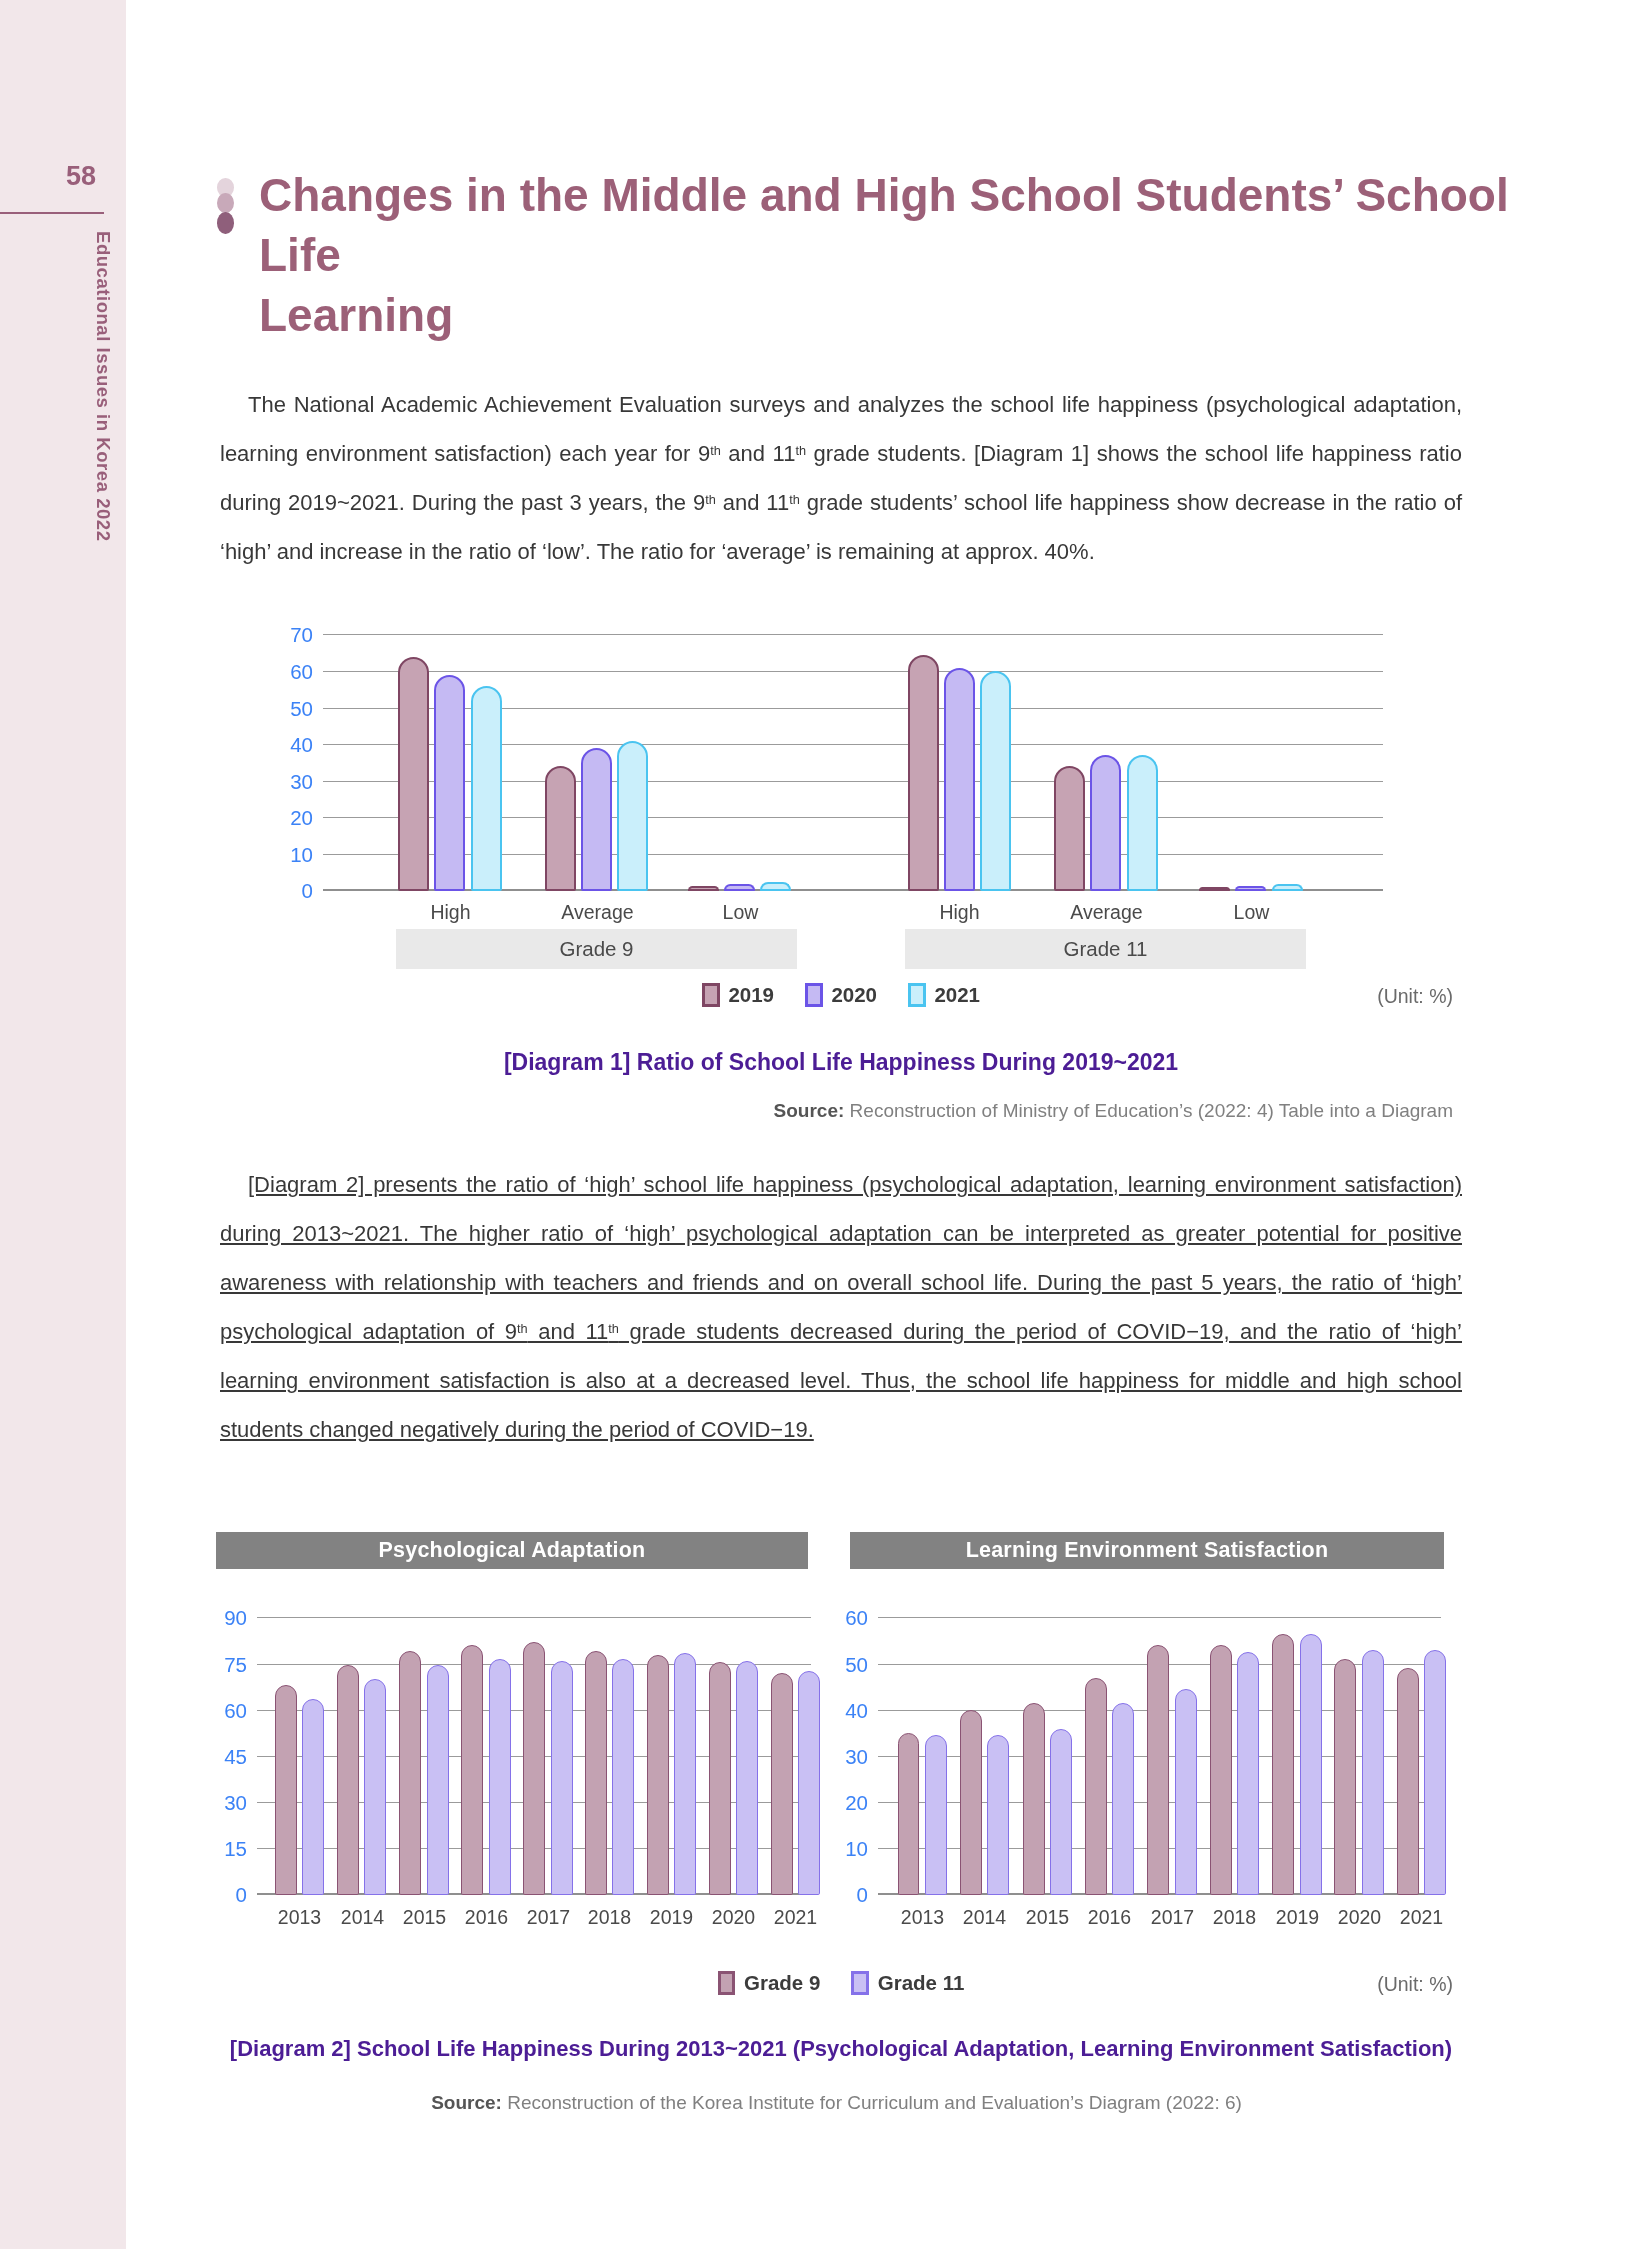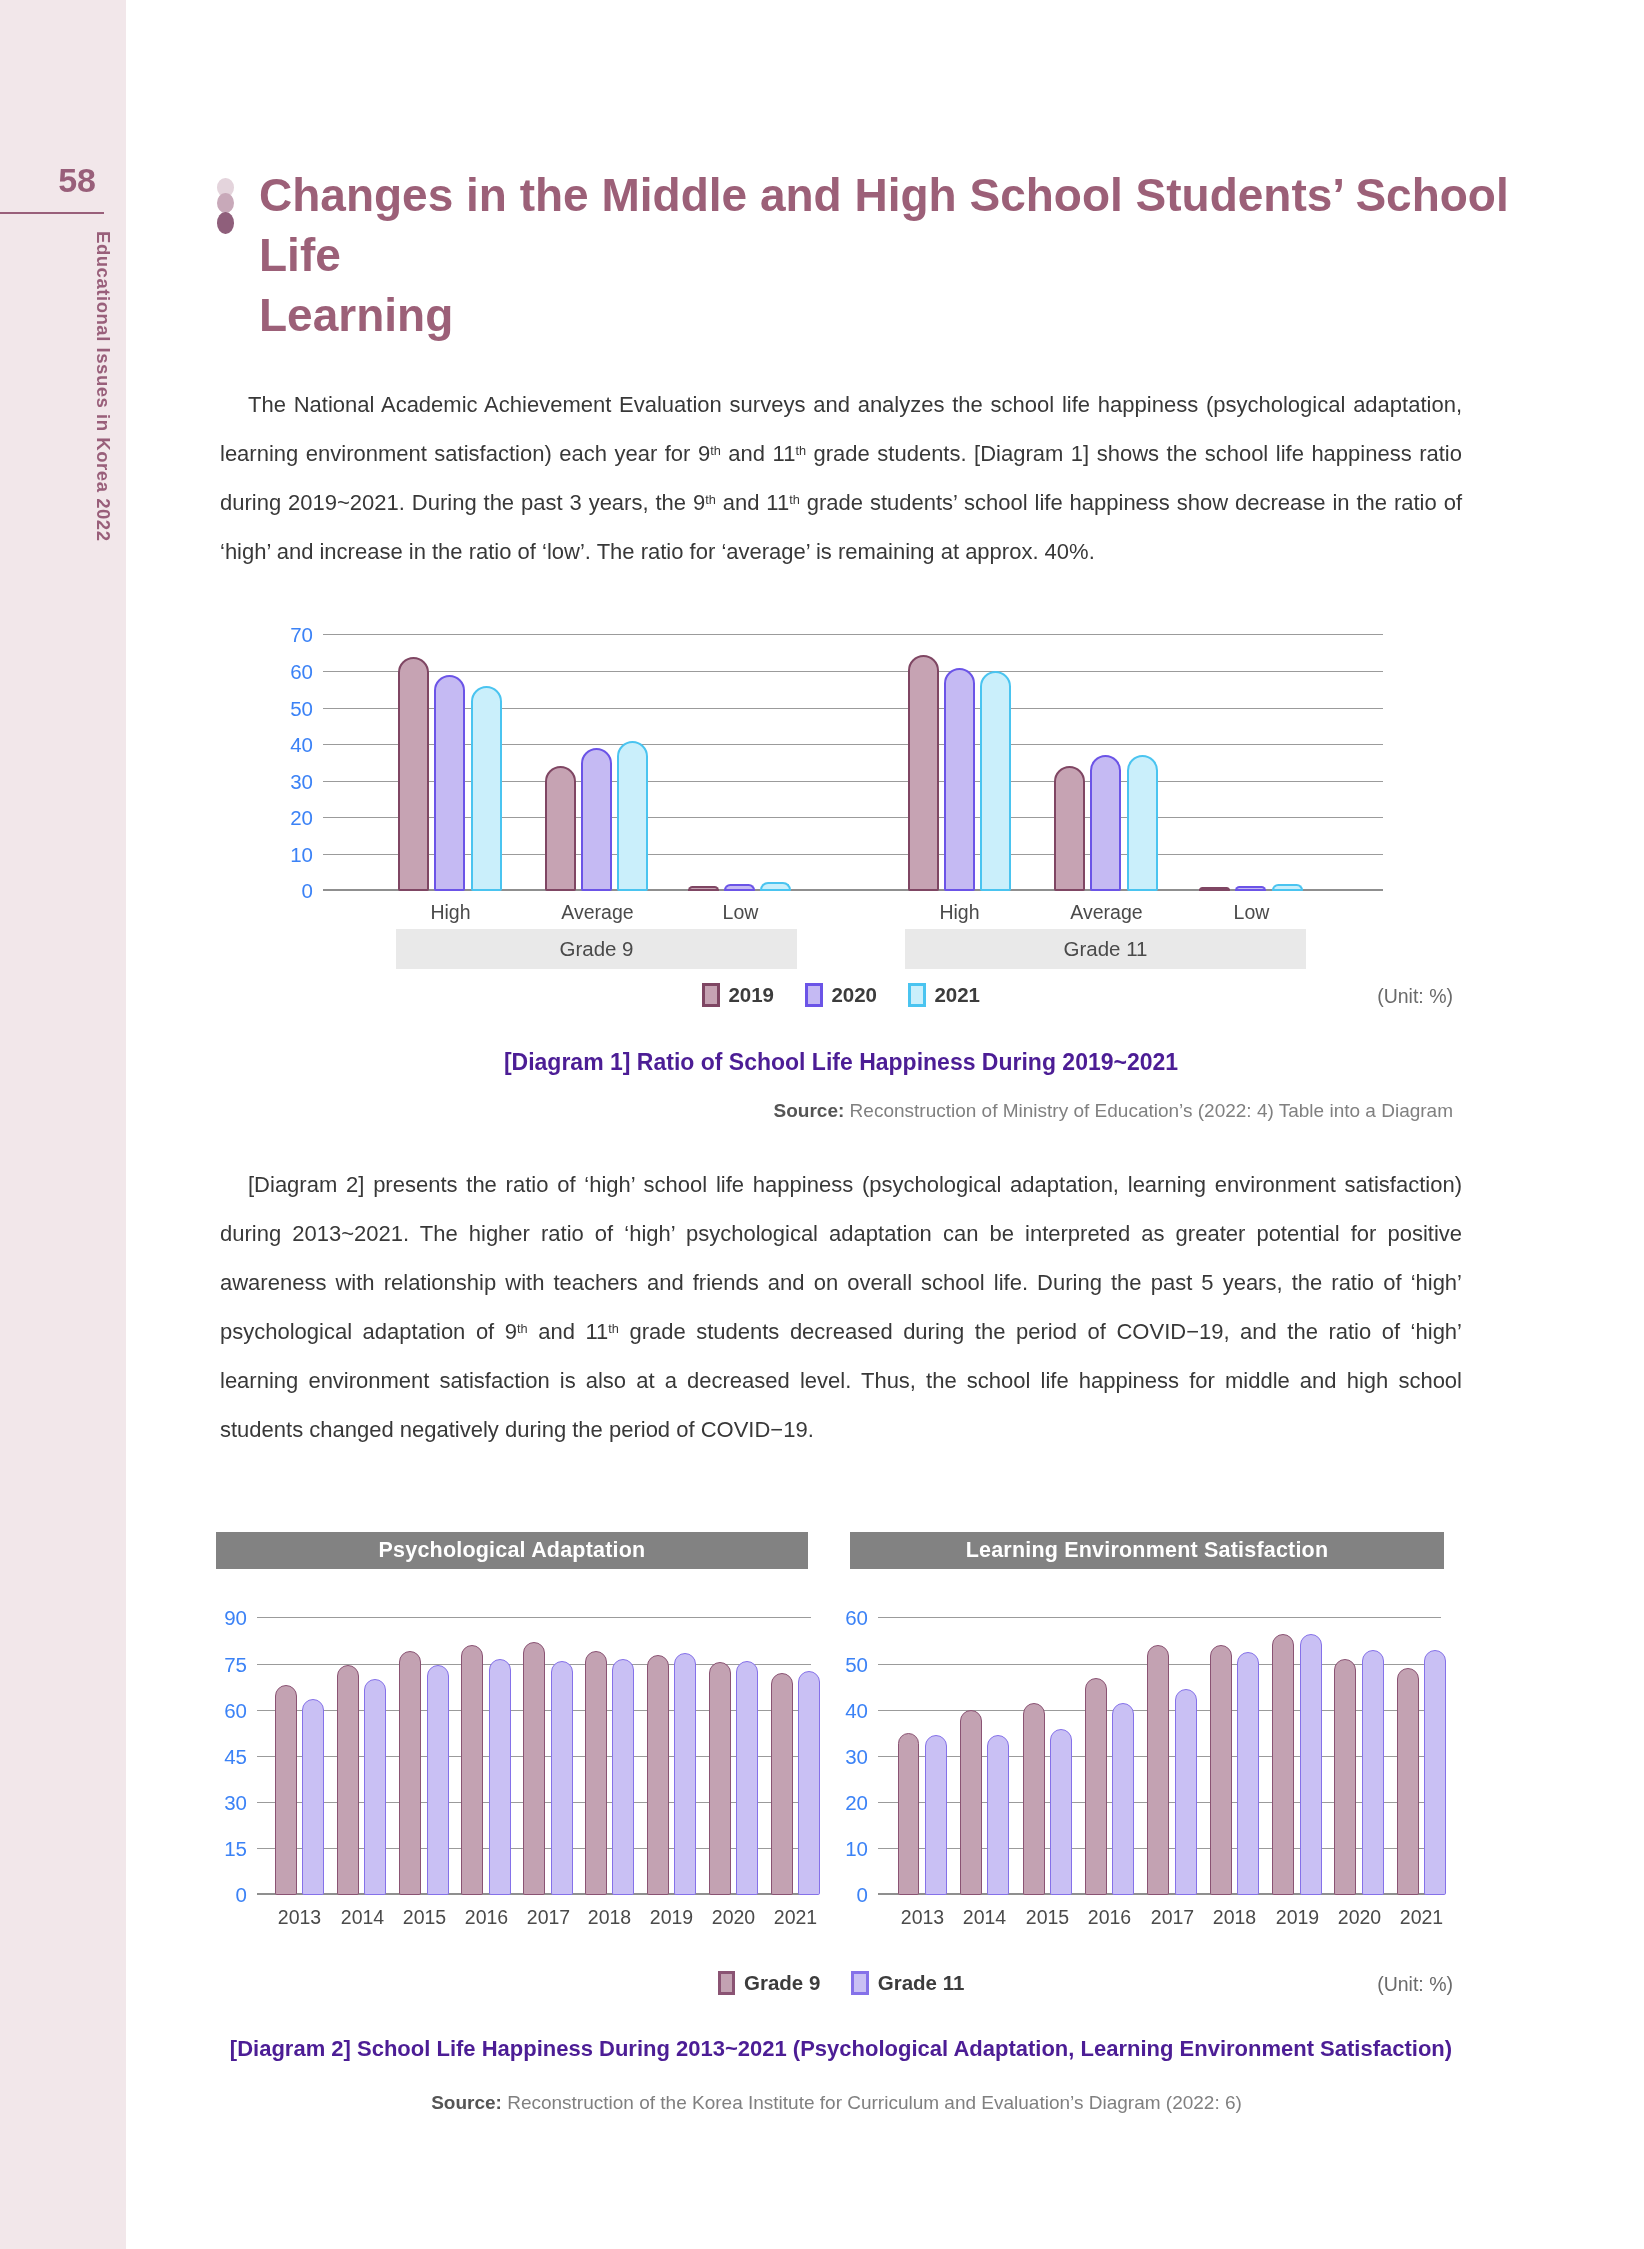--- a/index.html
+++ b/index.html
@@ -1,37 +1,37 @@
 <!DOCTYPE html>
 <html style="font-size:7.8px"><head>
 <meta charset="utf-8">
 <style>
   html,body{margin:0;padding:0;background:#fff;}
   .page{position:relative;width:1644px;height:2250px;background:#ffffff;overflow:hidden;
         font-family:"Liberation Sans","DejaVu Sans",sans-serif;}
   
   .sidebar{position:absolute;left:0;top:0;width:126px;height:2250px;background:#F2E7EA;}
   .page-number{position:absolute;left:0;top:161px;width:96px;text-align:right;
-               font-size:34px;font-weight:700;color:#995F7A;}
+               font-size:27px;font-weight:700;color:#995F7A;}
   .page-number-rule{position:absolute;left:0;top:212px;width:104px;height:2.4px;background:#995F7A;}
   .sidebar-title{position:absolute;left:92px;top:231px;writing-mode:vertical-rl;text-orientation:mixed;
                  font-size:18.6px;font-weight:700;color:#995F7A;letter-spacing:0.5px;}
   
   .title-dots{position:absolute;left:217px;top:178px;width:17.6px;height:58px;}
   .title-dots span{position:absolute;left:0;width:16.6px;border-radius:50%;}
   .title-dots .d1{top:0;height:18.6px;background:#E4D4DC;}
   .title-dots .d2{top:14.7px;height:20.5px;background:#C8A9B9;}
   .title-dots .d3{top:34px;height:21.5px;background:#8F5F7B;}
   .doc-title{position:absolute;left:259px;top:165px;width:1251px;
              font-size:46px;line-height:60px;font-weight:600;color:#9C6078;}
   
   .body-par{position:absolute;left:220px;width:1242px;margin:0;
             font-size:22px;line-height:49px;color:#383838;text-align:justify;text-indent:28px;}
   #par1{top:380px;}
-  #par2{top:1160px;}
+  #par2{top:1160px;text-decoration:underline;}
   sup{font-size:0.58em;vertical-align:baseline;position:relative;top:-0.5em;line-height:0;}
   
   .plot{position:absolute;}
   .gridline{position:absolute;left:0;width:100%;height:1.5px;background:#9B9B9B;}
   .axisline{position:absolute;left:0;width:100%;height:2px;background:#8F8F8F;}
   .ytick{position:absolute;width:54px;text-align:right;font-size:20.5px;color:#3b82f6;line-height:23.4px;}
   .xtick{position:absolute;width:147px;margin-left:-73px;text-align:center;font-size:19.5px;color:#4a4a4a;}
   .bar{position:absolute;bottom:0;box-sizing:border-box;}
   
   .grade-box{position:absolute;top:294px;height:40px;background:#E9E9E9;

